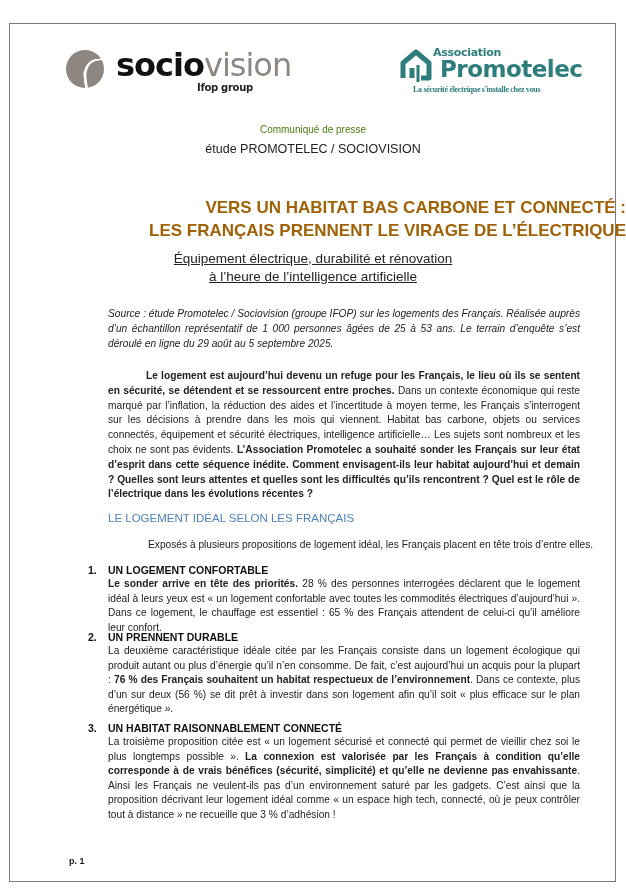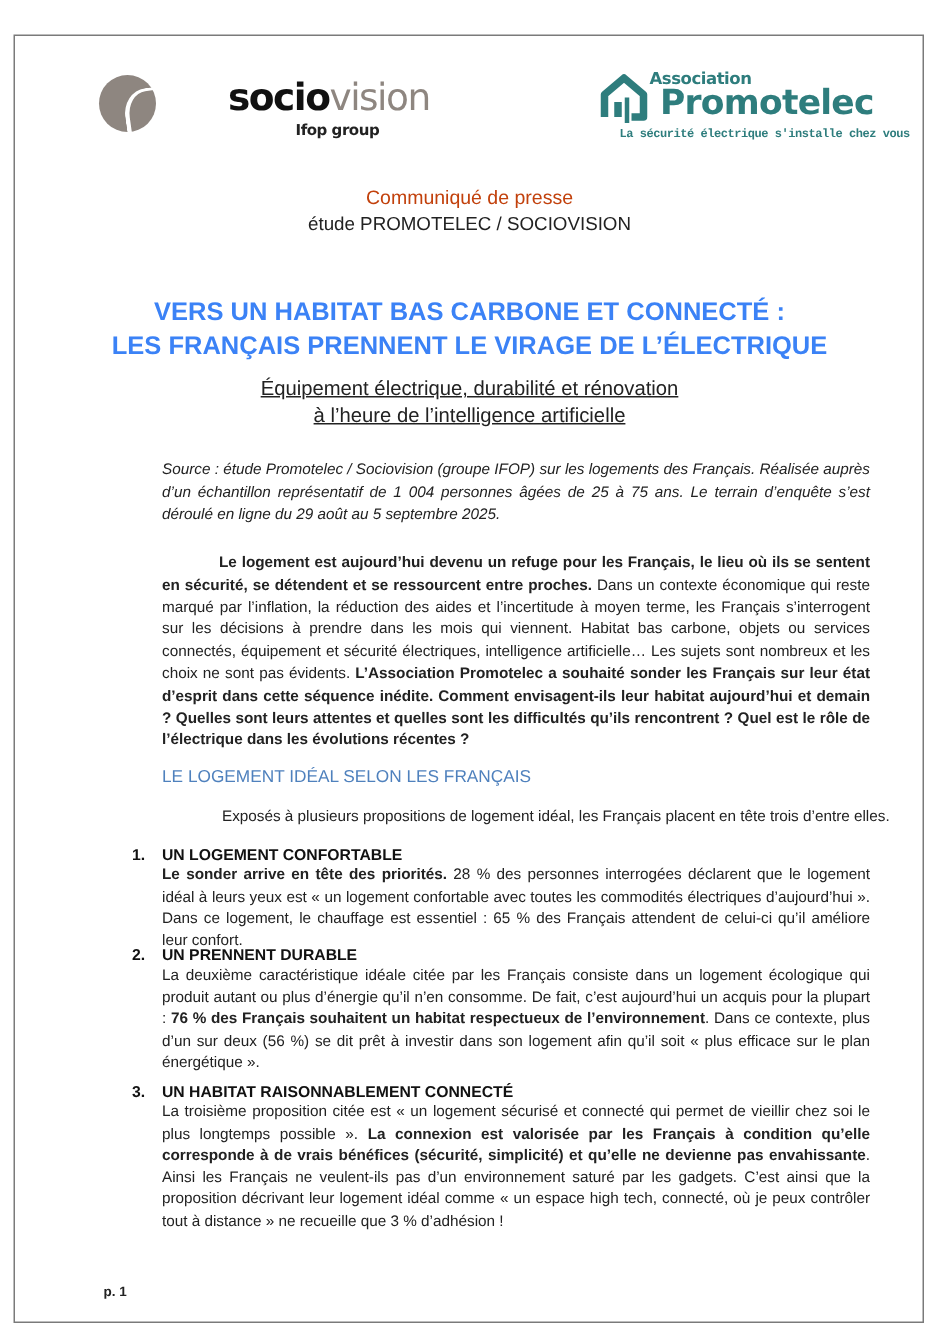--- a/index.html
+++ b/index.html
@@ -1,33 +1,33 @@
 <!DOCTYPE html>
 <html><head>
 <meta charset="utf-8">
 <style>
   html, body { margin:0; padding:0; background:#ffffff; }
   body { width:626px; height:892px; position:relative; overflow:hidden; font-family:"Liberation Sans", sans-serif; color:#111; }
   .page { position:absolute; left:9px; top:23px; width:607px; height:859px; border:1px solid #7a7a7a; box-sizing:border-box; background:#fff; }
   .logo-socio { position:absolute; left:60px; top:45px; width:200px; height:55px; }
   .socio-circle { position:absolute; left:6px; top:5px; width:38px; height:38px; border-radius:50%; background:#8e8680; }
   .socio-arc { position:absolute; left:17px; top:9px; width:26px; height:30px; border-left:3px solid #fff; border-top:2px solid #fff; border-radius:60% 0 0 0; box-sizing:border-box; transform:rotate(-8deg); }
-  .socio-word { position:absolute; left:56px; top:6px; font-family:"DejaVu Sans", sans-serif; font-size:25px; letter-spacing:-1px; line-height:28px;margin-left:36px; }
+  .socio-word { position:absolute; left:56px; top:6px; font-family:"DejaVu Sans", sans-serif; font-size:32px; letter-spacing:-1px; line-height:28px; }
   .socio-word .b { color:#111; font-weight:bold; }
   .socio-word .l { color:#8e8680; font-weight:normal; }
   .socio-sub { position:absolute; left:137px; top:37px; font-size:10px; font-weight:bold; color:#222; font-family:"DejaVu Sans", sans-serif; letter-spacing:-0.3px; }
   .logo-promo { position:absolute; left:395px; top:42px; width:200px; height:60px; }
   .promo-house { position:absolute; left:4px; top:6px; width:34px; height:34px; }
   .promo-assoc { position:absolute; left:38px; top:4px; font-size:11px; color:#2e7d7d; font-family:"DejaVu Sans", sans-serif; font-weight:bold; letter-spacing:-0.3px; }
   .promo-name { position:absolute; left:45px; top:14px; font-size:23px; color:#2e7d7d; font-family:"DejaVu Sans", sans-serif; font-weight:bold; letter-spacing:-0.5px; }
-  .promo-tag { position:absolute; left:18px; top:43px; font-size:8px; color:#2e7d7d; font-weight:bold; font-family:Liberation Mono, monospace; letter-spacing:-0.3px; white-space:nowrap; }
+  .promo-tag { position:absolute; left:18px; top:43px; font-size:8px; color:#2e7d7d; font-weight:bold; font-family:Liberation Serif, serif; letter-spacing:-0.3px; white-space:nowrap; }
   .center { position:absolute; left:0; width:626px; text-align:center; }
-  .press1 { top:124px; font-size:13px; color:#c2410c; }
+  .press1 { top:124px; font-size:10px; color:#4d7c0f; }
   .press2 { top:142px; font-size:12.5px; color:#222; }
-  .title { top:196px; font-size:17px; font-weight:bold; line-height:23px; color:#3b82f6; }
+  .title { top:196px; font-size:17px; font-weight:bold; line-height:23px; color:#a16207;text-align:right; }
   .subtitle { top:250px; font-size:13.5px; line-height:18px; color:#222;text-decoration:underline; }
   .source { position:absolute; left:108px; width:472px; top:306px; font-size:10.2px; font-style:italic; line-height:15px; color:#222; text-align:justify; }
   .intro { position:absolute; left:108px; width:472px; top:369px; font-size:10.2px; line-height:14.8px; color:#222; text-align:justify; }
   .intro .ind { display:inline-block; width:38px; }
   .h2 { position:absolute; left:108px; top:512px; font-size:11.5px; color:#4f81bd; }
   .expo { position:absolute; left:108px; top:539px; font-size:10.2px; color:#222;margin-left:40px; }
   .item { position:absolute; left:88px; width:492px; }
   .item .num { position:absolute; left:0; top:0; font-size:10.5px; font-weight:bold; }
   .item .head { position:absolute; left:20px; top:0; font-size:10.5px; font-weight:bold; }
   .item .body { position:absolute; left:20px; top:13px; width:472px; font-size:10.2px; line-height:14.6px; color:#222; text-align:justify; }
@@ -67,21 +67,21 @@
 <div class="center title">
   <div>VERS UN HABITAT BAS CARBONE ET CONNECTÉ :</div>
   <div>LES FRANÇAIS PRENNENT LE VIRAGE DE L’ÉLECTRIQUE</div>
 </div>
 
 <div class="center subtitle">
   <div>Équipement électrique, durabilité et rénovation</div>
   <div>à l’heure de l’intelligence artificielle</div>
 </div>
 
-<div class="source">Source : étude Promotelec / Sociovision (groupe IFOP) sur les logements des Français. Réalisée auprès d’un échantillon représentatif de 1 004 personnes âgées de 25 à 75 ans. Le terrain d’enquête s’est déroulé en ligne du 29 août au 5 septembre 2025.</div>
+<div class="source">Source : étude Promotelec / Sociovision (groupe IFOP) sur les logements des Français. Réalisée auprès d’un échantillon représentatif de 1 000 personnes âgées de 25 à 53 ans. Le terrain d’enquête s’est déroulé en ligne du 29 août au 5 septembre 2025.</div>
 
 <div class="intro"><span class="ind"></span><b>Le logement est aujourd’hui devenu un refuge pour les Français, le lieu où ils se sentent en sécurité, se détendent et se ressourcent entre proches.</b><span> Dans un contexte économique qui reste marqué par l’inflation, la réduction des aides et l’incertitude à moyen terme, les Français s’interrogent sur les décisions à prendre dans les mois qui viennent. Habitat bas carbone, objets ou services connectés, équipement et sécurité électriques, intelligence artificielle… Les sujets sont nombreux et les choix ne sont pas évidents. </span><b>L’Association Promotelec a souhaité sonder les Français sur leur état d’esprit dans cette séquence inédite. Comment envisagent-ils leur habitat aujourd’hui et demain ? Quelles sont leurs attentes et quelles sont les difficultés qu’ils rencontrent ? Quel est le rôle de l’électrique dans les évolutions récentes ?</b></div>
 
 <div class="h2">LE LOGEMENT IDÉAL SELON LES FRANÇAIS</div>
 <div class="expo">Exposés à plusieurs propositions de logement idéal, les Français placent en tête trois d’entre elles.</div>
 
 <div class="item item1">
   <span class="num">1.</span>
   <span class="head">UN LOGEMENT CONFORTABLE</span>
   <div class="body"><b>Le sonder arrive en tête des priorités.</b><span> 28 % des personnes interrogées déclarent que le logement idéal à leurs yeux est « un logement confortable avec toutes les commodités électriques d’aujourd’hui ». Dans ce logement, le chauffage est essentiel : 65 % des Français attendent de celui-ci qu’il améliore leur confort.</span></div>

